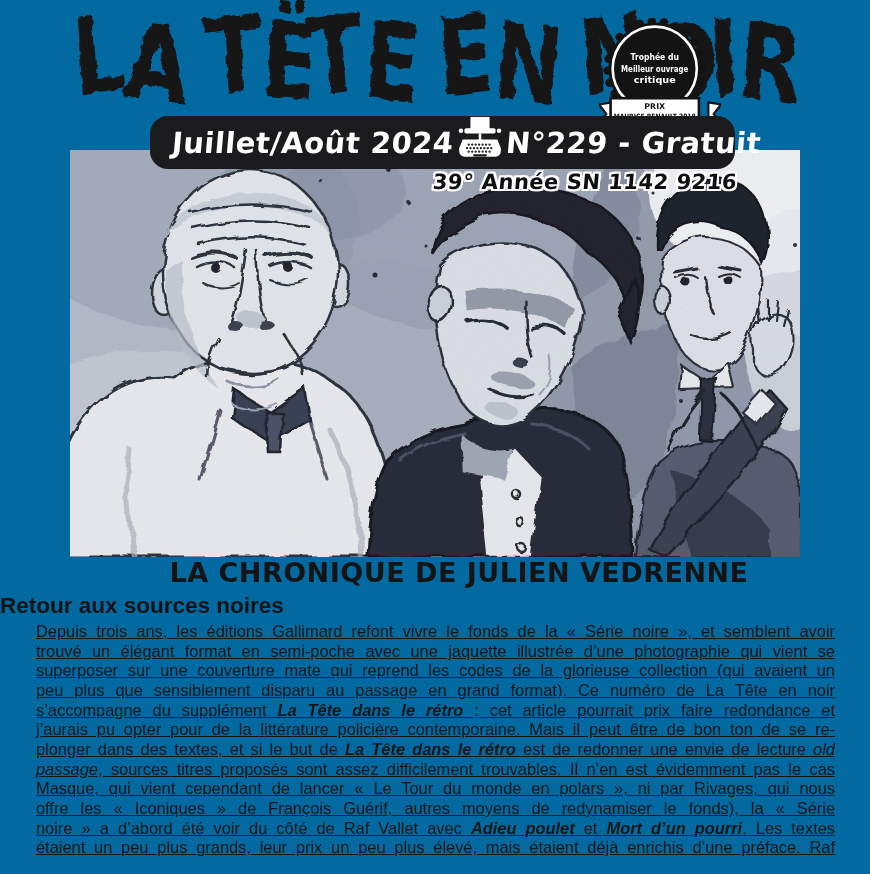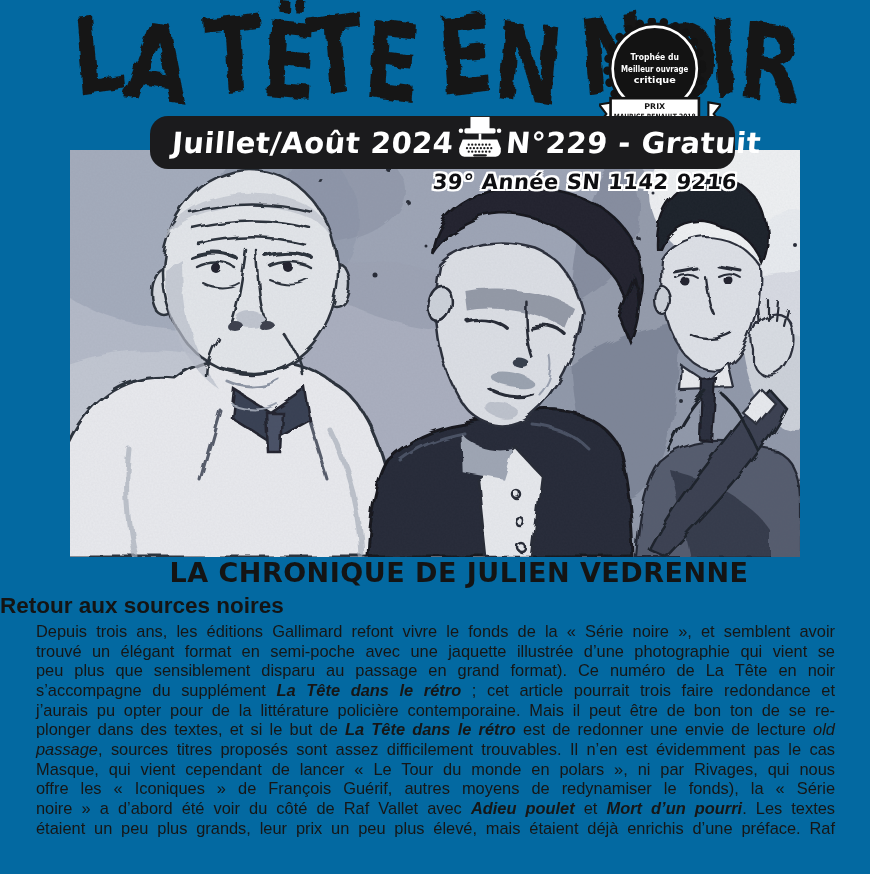--- a/index.html
+++ b/index.html
@@ -34,21 +34,21 @@
   .cover{position:absolute;left:70px;top:150px;width:730px;height:407px;z-index:1;}
   .cover svg{display:block;width:100%;height:100%;}
 
   
   .article-title{position:absolute;top:557px;left:0;width:100%;text-align:center;z-index:2;
         font-family:"DejaVu Sans",sans-serif;font-weight:bold;font-size:27px;letter-spacing:0.5px;padding-left:24px;}
   .article-subtitle{position:absolute;top:593px;left:0;width:100%;z-index:2;
         font-family:"Liberation Sans",sans-serif;font-weight:bold;font-size:22.5px;}
   .article-body{position:absolute;top:622px;left:36px;width:799px;z-index:2;
         font-family:"Liberation Sans",sans-serif;font-size:16.4px;color:#161616;}
-  .bline{text-align:justify;text-align-last:justify;line-height:19.65px;}
+  .bline{text-align:justify;text-align-last:justify;line-height:19.65px;text-decoration:underline;}
   .bline .it{font-style:italic;}
   .bline .bd{font-weight:bold;}
 </style>
 </head>
 <body>
 
 <div class="page">
 
   <svg class="masthead-title-svg" viewBox="0 0 740 122" preserveAspectRatio="xMidYMid meet">
     <defs>
@@ -260,22 +260,23 @@
 
       <rect width="730" height="407" filter="url(#grain)" opacity="0.5"></rect>
     </svg>
   </div>
 
   <div class="article-title">LA CHRONIQUE DE JULIEN VEDRENNE</div>
   <div class="article-subtitle">Retour aux sources noires</div>
   <div class="article-body">
       <div class="bline"><span>Depuis trois ans, les éditions Gallimard refont vivre le fonds de la « Série noire », et semblent avoir</span></div>
       <div class="bline"><span>trouvé un élégant format en semi-poche avec une jaquette illustrée d’une photographie qui vient se</span></div>
+      <div class="bline"><span>superposer sur une couverture mate qui reprend les codes de la glorieuse collection (qui avaient un</span></div>
       <div class="bline"><span>peu plus que sensiblement disparu au passage en grand format). Ce numéro de La Tête en noir</span></div>
-      <div class="bline"><span>s’accompagne du supplément </span><span class="it bd">La Tête dans le rétro</span><span> ; cet article pourrait trois faire redondance et</span></div>
+      <div class="bline"><span>s’accompagne du supplément </span><span class="it bd">La Tête dans le rétro</span><span> ; cet article pourrait prix faire redondance et</span></div>
       <div class="bline"><span>j’aurais pu opter pour de la littérature policière contemporaine. Mais il peut être de bon ton de se re-</span></div>
       <div class="bline"><span>plonger dans des textes, et si le but de </span><span class="it bd">La Tête dans le rétro</span><span> est de redonner une envie de lecture </span><span class="it">old</span></div>
       <div class="bline"><span class="it">passage</span><span>, sources titres proposés sont assez difficilement trouvables. Il n’en est évidemment pas le cas</span></div>
       <div class="bline"><span>Masque, qui vient cependant de lancer « Le Tour du monde en polars », ni par Rivages, qui nous</span></div>
       <div class="bline"><span>offre les « Iconiques » de François Guérif, autres moyens de redynamiser le fonds), la « Série</span></div>
       <div class="bline"><span>noire » a d’abord été voir du côté de Raf Vallet avec </span><span class="it bd">Adieu poulet</span><span> et </span><span class="it bd">Mort d’un pourri</span><span>. Les textes</span></div>
       <div class="bline"><span>étaient un peu plus grands, leur prix un peu plus élevé, mais étaient déjà enrichis d’une préface. Raf</span></div>
     </div>
 
 </div>

